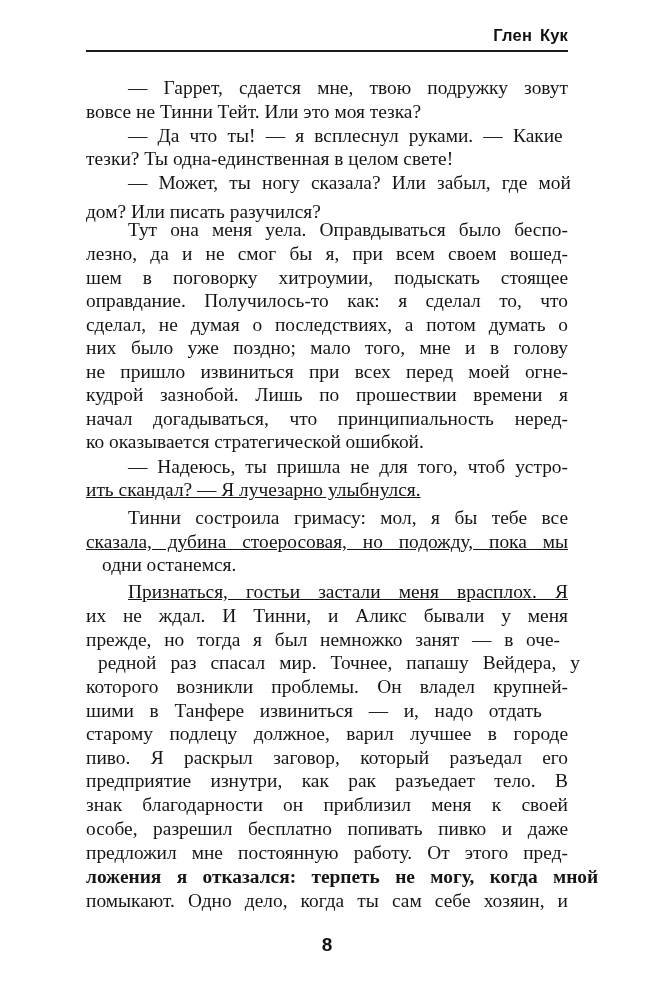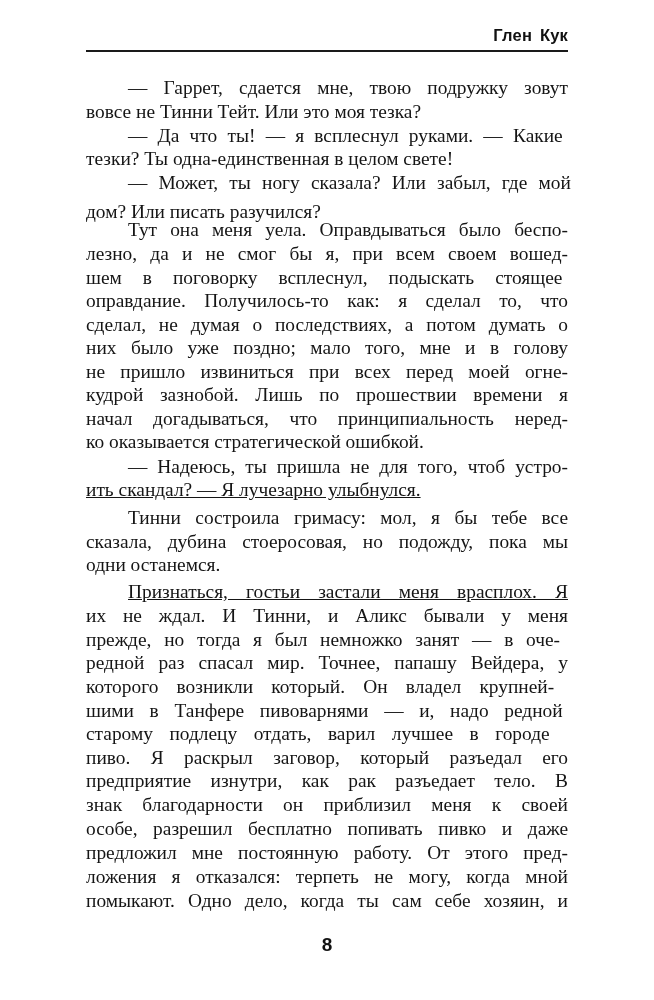--- a/index.html
+++ b/index.html
@@ -87,42 +87,42 @@
 
 <div class="text-block" id="text-block">
     <div class="line indent" style="top: 76px; text-align: center; text-align-last: left;"><span style="word-spacing: 11.3698px;">— Гаррет, сдается мне, твою подружку зовут</span></div>
     <div class="line last" style="top: 100px;">вовсе не Тинни Тейт. Или это моя тезка?</div>
     <div class="line indent" style="top: 124px; text-align: left; text-align-last: left;"><span style="word-spacing: 5.34687px;">— Да что ты!  — я всплеснул руками. — Какие</span></div>
     <div class="line last" style="top: 147px;">тезки? Ты одна-единственная в целом свете!</div>
     <div class="line indent" style="top: 171px; text-align: left; text-align-last: left;"><span style="word-spacing: 6.33398px;">— Может, ты ногу сказала? Или забыл, где мой</span></div>
     <div class="line last" style="top: 200px;">дом? Или писать разучился?</div>
     <div class="line indent" style="top: 218px; text-align: left; text-align-last: left;"><span style="word-spacing: 8.27344px;">Тут она меня уела. Оправдываться было беспо-</span></div>
     <div class="line" style="top: 242px; text-align: left; text-align-last: left;"><span style="word-spacing: 8.34219px;">лезно, да и не смог бы я, при всем своем вошед-</span></div>
-    <div class="line" style="top: 266px; text-align: left; text-align-last: left;"><span style="word-spacing: 16.1562px;">шем в поговорку всплеснул, подыскать стоящее</span></div>
+    <div class="line" style="top: 266px; text-align: left; text-align-last: left;"><span style="word-spacing: 16.1562px;">шем в поговорку хитроумии, подыскать стоящее</span></div>
     <div class="line" style="top: 289px; text-align: left; text-align-last: left;"><span style="word-spacing: 13.5781px;">оправдание. Получилось-то как: я сделал то, что</span></div>
     <div class="line" style="top: 313px; text-align: left; text-align-last: left;"><span style="word-spacing: 7.94727px;">сделал, не думая о последствиях, а потом думать о</span></div>
     <div class="line" style="top: 336px; text-align: left; text-align-last: left;"><span style="word-spacing: 9.58681px;">них было уже поздно; мало того, мне и в голову</span></div>
     <div class="line" style="top: 360px; text-align: left; text-align-last: left;"><span style="word-spacing: 10.5156px;">не пришло извиниться при всех перед моей огне-</span></div>
     <div class="line" style="top: 383px; text-align: left; text-align-last: left;"><span style="word-spacing: 11.7839px;">кудрой зазнобой. Лишь по прошествии времени я</span></div>
     <div class="line" style="top: 407px; text-align: left; text-align-last: left;"><span style="word-spacing: 15.8398px;">начал догадываться, что принципиальность неред-</span></div>
     <div class="line last" style="top: 430px;">ко оказывается стратегической ошибкой.</div>
     <div class="line indent" style="top: 455px; text-align: left; text-align-last: left;"><span style="word-spacing: 5.12891px;">— Надеюсь, ты пришла не для того, чтоб устро-</span></div>
     <div class="line last" style="top: 478px; text-decoration: underline;">ить скандал?  — Я лучезарно улыбнулся.</div>
     <div class="line indent" style="top: 506px; text-align: left; text-align-last: left;"><span style="word-spacing: 9.60714px;">Тинни состроила гримасу: мол, я бы тебе все</span></div>
-    <div class="line" style="top: 530px; text-align: left; text-align-last: left;"><span style="word-spacing: 11.0026px;">сказала, дубина стоеросовая, но подожду, пока мы</span></div>
-    <div class="line last" style="top: 553px;">одни  останемся.</div>
+    <div class="line" style="top: 530px; text-align: left; text-align-last: left;"><span style="word-spacing: 11.0026px; text-decoration: underline;">сказала, дубина стоеросовая, но подожду, пока мы</span></div>
+    <div class="line last" style="top: 553px; margin-left: 16px;">одни  останемся.</div>
     <div class="line indent" style="top: 580px; text-align: left; text-align-last: left;"><span style="word-spacing: 13.3px; text-decoration: underline;">Признаться, гостьи застали меня врасплох. Я</span></div>
     <div class="line" style="top: 604px; text-align: left; text-align-last: left;"><span style="word-spacing: 12.0608px;">их не ждал. И Тинни, и Аликс бывали у меня</span></div>
     <div class="line" style="top: 628px; text-align: left; text-align-last: left;"><span style="word-spacing: 7.90625px;">прежде, но тогда я был немножко занят  — в оче-</span></div>
-    <div class="line" style="top: 651px; text-align: left; text-align-last: left;"><span style="word-spacing: 9.1875px;">редной раз спасал мир. Точнее, папашу Вейдера, у</span></div>
-    <div class="line" style="top: 675px; text-align: left; text-align-last: left;"><span style="word-spacing: 13.3531px;">которого возникли который. Он владел крупней-</span></div>
-    <div class="line" style="top: 699px; text-align: left; text-align-last: left;"><span style="word-spacing: 10.8008px;">шими в Танфере пивоварнями  — и, надо редной</span></div>
-    <div class="line" style="top: 722px; text-align: left; text-align-last: left;"><span style="word-spacing: 11.6615px;">старому подлецу отдать, варил лучшее в городе</span></div>
+    <div class="line" style="top: 651px; text-align: left; text-align-last: left;"><span style="word-spacing: 9.1875px; margin-left: 12px;">редной раз спасал мир. Точнее, папашу Вейдера, у</span></div>
+    <div class="line" style="top: 675px; text-align: left; text-align-last: left;"><span style="word-spacing: 13.3531px;">которого возникли проблемы. Он владел крупней-</span></div>
+    <div class="line" style="top: 699px; text-align: left; text-align-last: left;"><span style="word-spacing: 10.8008px;">шими в Танфере извиниться  — и, надо отдать</span></div>
+    <div class="line" style="top: 722px; text-align: left; text-align-last: left;"><span style="word-spacing: 11.6615px;">старому подлецу должное, варил лучшее в городе</span></div>
     <div class="line" style="top: 746px; text-align: left; text-align-last: left;"><span style="word-spacing: 15.5417px;">пиво. Я раскрыл заговор, который разъедал его</span></div>
     <div class="line" style="top: 769px; text-align: left; text-align-last: left;"><span style="word-spacing: 14.5625px;">предприятие изнутри, как рак разъедает тело. В</span></div>
     <div class="line" style="top: 793px; text-align: left; text-align-last: left;"><span style="word-spacing: 15.4297px;">знак благодарности он приблизил меня к своей</span></div>
     <div class="line" style="top: 817px; text-align: left; text-align-last: left;"><span style="word-spacing: 10.7188px;">особе, разрешил бесплатно попивать пивко и даже</span></div>
     <div class="line" style="top: 841px; text-align: left; text-align-last: left;"><span style="word-spacing: 10.2344px;">предложил мне постоянную работу. От этого пред-</span></div>
-    <div class="line" style="top: 865px; text-align: right; text-align-last: left;"><span style="word-spacing: 10.4665px;">ложения я отказался: терпеть не могу, когда мной</span></div>
+    <div class="line" style="top: 865px; text-align: right; text-align-last: left; font-weight: bold;"><span style="word-spacing: 10.4665px;">ложения я отказался: терпеть не могу, когда мной</span></div>
     <div class="line" style="top: 889px; text-align: left; text-align-last: left;"><span style="word-spacing: 8.28906px;">помыкают. Одно дело, когда ты сам себе хозяин, и</span></div>
   </div>
 
 <div class="page-number">8</div>
 
 </body></html>

